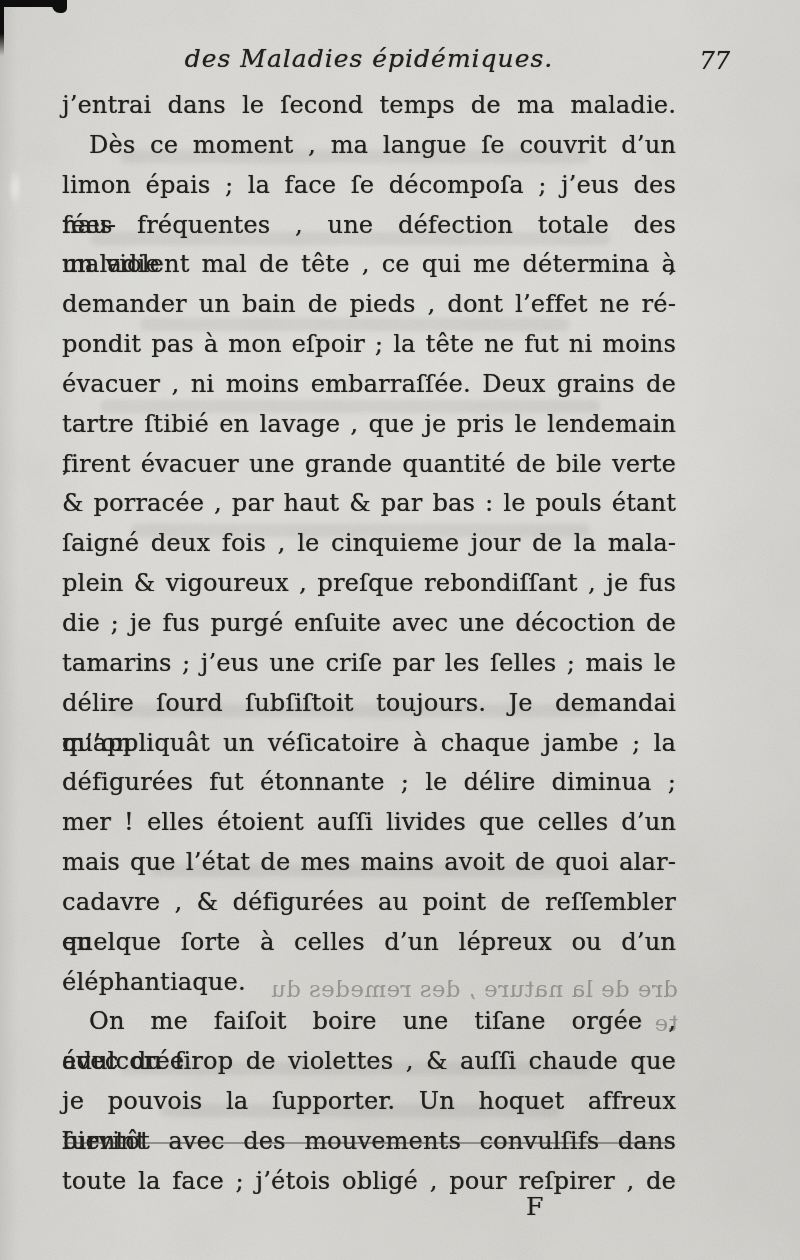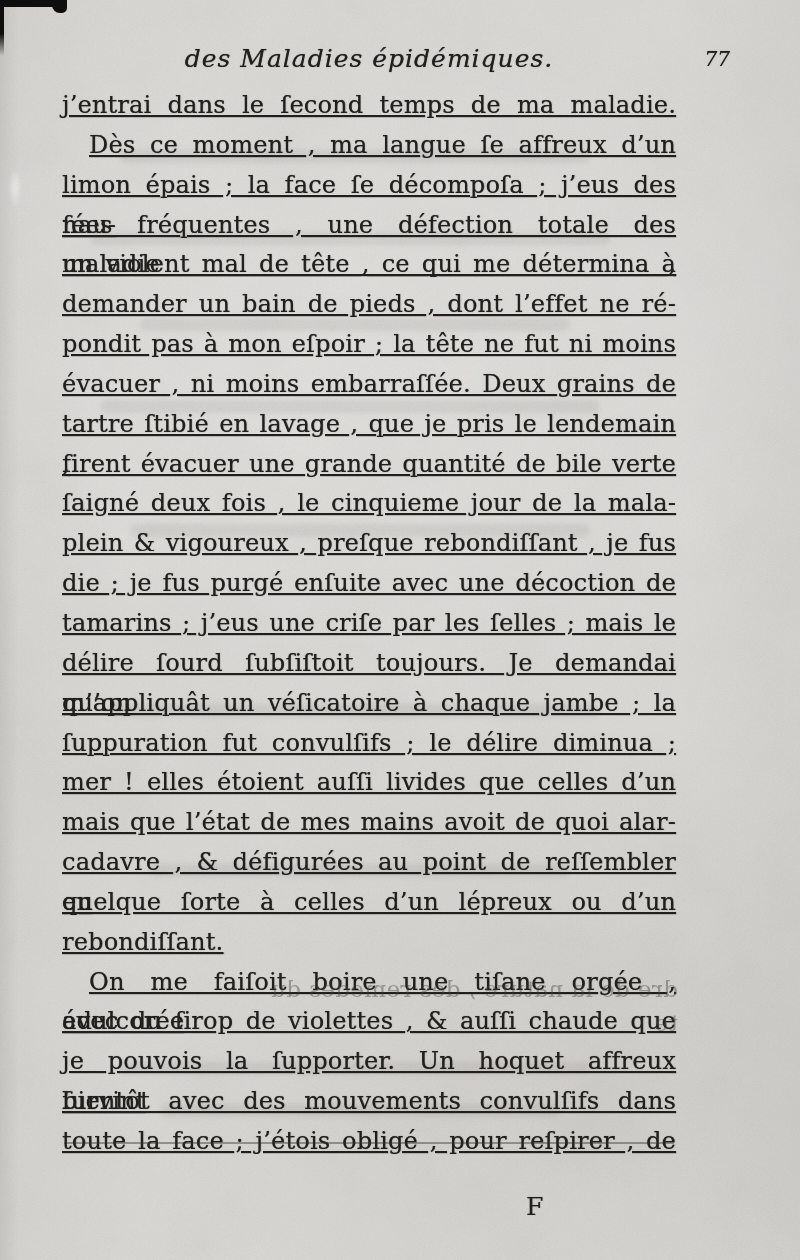--- a/index.html
+++ b/index.html
@@ -14,32 +14,32 @@
   }
   .grain { position:absolute; left:0; top:0; mix-blend-mode:multiply; pointer-events:none; }
 
   
   .running-header { position:absolute; top:44px; left:62px; width:614px; height:36px; }
   .header-title {
     display:block; text-align:center; font-style:italic; font-size:25px;
     letter-spacing:1px; text-shadow:0 0 0.9px rgba(28,27,24,0.75);
   }
   .page-number {
-    position:absolute; right:-54px; top:3px; font-style:italic; font-size:20px;
+    position:absolute; right:-54px; top:3px; font-style:italic; font-size:24px;
     text-shadow:0 0 0.9px rgba(28,27,24,0.75);
   }
 
   
   .text-block { position:absolute; left:62px; top:86px; width:614px; }
   .line {
     height:39.85px; line-height:39.85px; font-size:24px;
     text-align:justify; text-align-last:justify;
     letter-spacing:0.2px; word-spacing:1.5px;
     text-shadow:0.3px 0.3px 0.8px rgba(28,27,24,0.65);
-    white-space:normal; overflow:visible;text-decoration:underline;
+    white-space:normal; overflow:visible;
   }
   .line.indent { text-indent:27px; }
   .line.short { text-align-last:left; }
 
   
   .signature { position:absolute; left:526px; top:1192px; font-size:25px;
     text-shadow:0.3px 0.3px 0.8px rgba(28,27,24,0.6); }
 
   
   .bleedthrough {
@@ -81,41 +81,42 @@
   <div class="smudge" style="left:120px; top:1062px; width:470px;"></div>
   <div class="smudge" style="left:160px; top:1104px; width:400px;"></div>
 
   <div class="running-header">
     <span class="header-title">des Maladies épidémiques.</span>
     <span class="page-number">77</span>
   </div>
 
   <div class="text-block">
     <div class="line">j’entrai dans le ſecond temps de ma maladie.</div>
-    <div class="line indent">Dès ce moment , ma langue ſe affreux d’un</div>
+    <div class="line indent">Dès ce moment , ma langue ſe couvrit d’un</div>
     <div class="line">limon épais ; la face ſe décompoſa ; j’eus des nau-</div>
     <div class="line">ſées fréquentes , une défection totale des maladie ,</div>
     <div class="line">un violent mal de tête , ce qui me détermina à</div>
     <div class="line">demander un bain de pieds , dont l’effet ne ré-</div>
     <div class="line">pondit pas à mon eſpoir ; la tête ne fut ni moins</div>
     <div class="line">évacuer , ni moins embarraſſée. Deux grains de</div>
     <div class="line">tartre ſtibié en lavage , que je pris le lendemain ,</div>
     <div class="line">firent évacuer une grande quantité de bile verte</div>
+    <div class="line">&amp; porracée , par haut &amp; par bas : le pouls étant</div>
     <div class="line">ſaigné deux fois , le cinquieme jour de la mala-</div>
     <div class="line">plein &amp; vigoureux , preſque rebondiſſant , je fus</div>
     <div class="line">die ; je fus purgé enſuite avec une décoction de</div>
     <div class="line">tamarins ; j’eus une criſe par les ſelles ; mais le</div>
     <div class="line">délire ſourd ſubſiſtoit toujours. Je demandai qu’on</div>
     <div class="line">m’appliquât un véſicatoire à chaque jambe ; la</div>
-    <div class="line">ſuppuration fut convulſifs ; le délire diminua ;</div>
+    <div class="line">défigurées fut étonnante ; le délire diminua ;</div>
     <div class="line">mer ! elles étoient auſſi livides que celles d’un</div>
     <div class="line">mais que l’état de mes mains avoit de quoi alar-</div>
     <div class="line">cadavre , &amp; défigurées au point de reſſembler en</div>
     <div class="line">quelque ſorte à celles d’un lépreux ou d’un</div>
-    <div class="line short">rebondiſſant.</div>
+    <div class="line short">éléphantiaque.</div>
     <div class="line indent">On me faiſoit boire une tiſane orgée , édulcorée</div>
     <div class="line">avec du ſirop de violettes , &amp; auſſi chaude que</div>
     <div class="line">je pouvois la ſupporter. Un hoquet affreux ſurvint</div>
     <div class="line">bientôt avec des mouvements convulſifs dans</div>
     <div class="line">toute la face ; j’étois obligé , pour reſpirer , de</div>
   </div>
 
   <div class="bleedthrough">dre de la nature , des remedes du te</div>
 
   <div class="artifact-line"></div>

